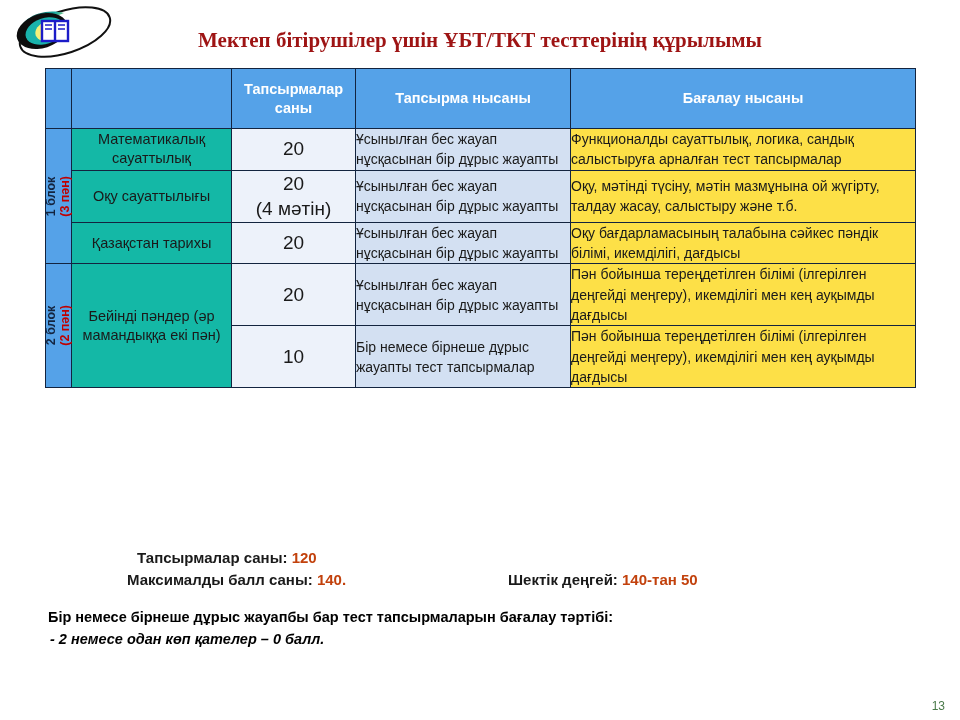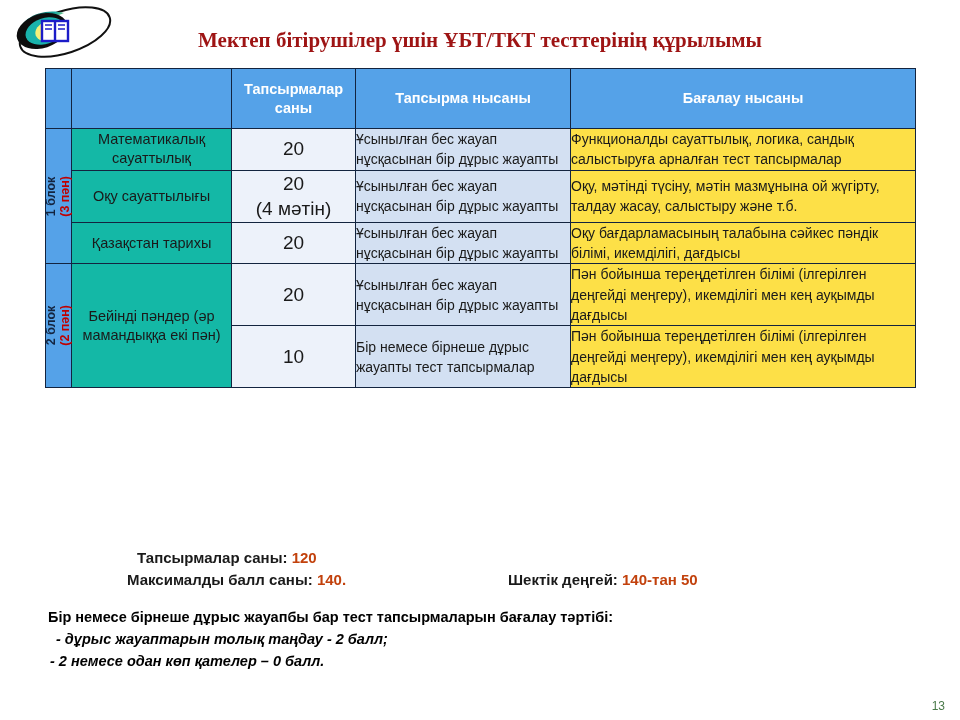--- a/index.html
+++ b/index.html
@@ -290,17 +290,16 @@
   <span>Максималды балл саны:</span>
   <span class="v">140.</span>
 </div>
 <div class="sumline" id="sum3">
   <span>Шектік деңгей:</span>
   <span class="v">140-тан 50</span>
 </div>
 
 <div id="notes">
   <div class="head">Бір немесе бірнеше дұрыс жауапбы бар тест тапсырмаларын бағалау тәртібі:</div>
-  <div class="it i1">- дұрыс жауаптарын толық таңдау - 2 балл;</div>
   <div class="it i3">-  2 немесе одан көп қателер – 0 балл.</div>
 </div>
 
 <div id="pageno">13</div>
 
 </body></html>

